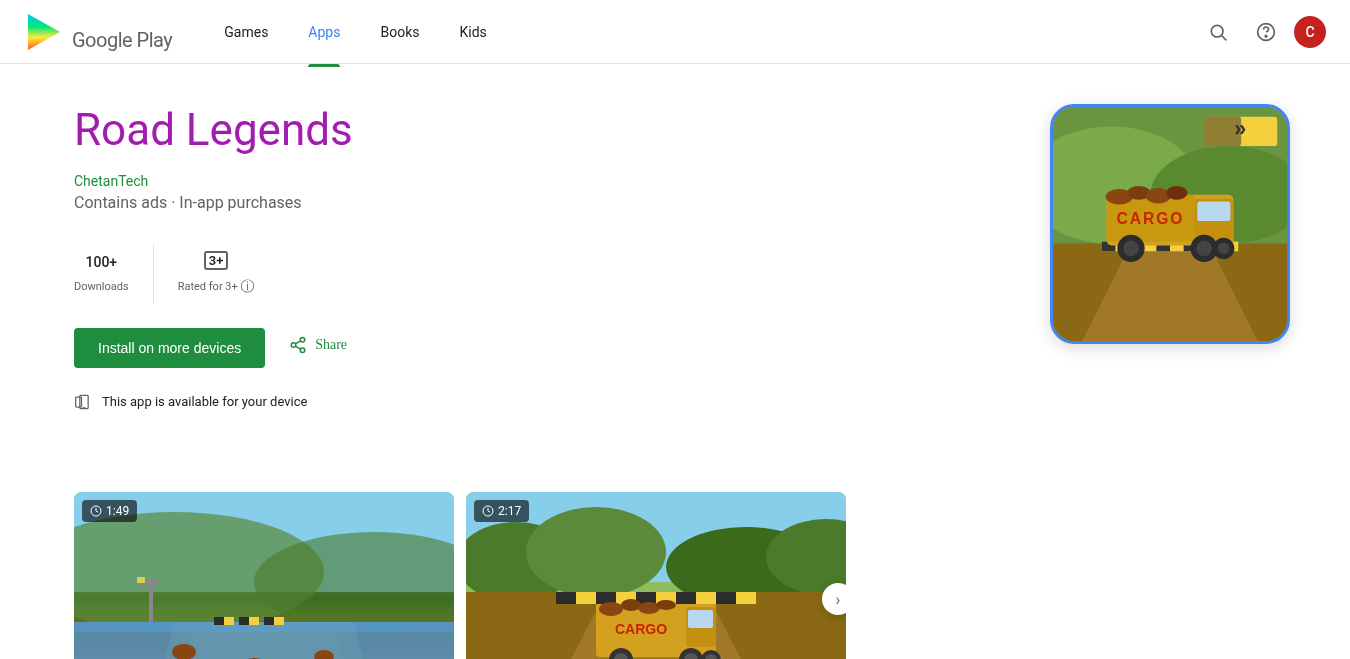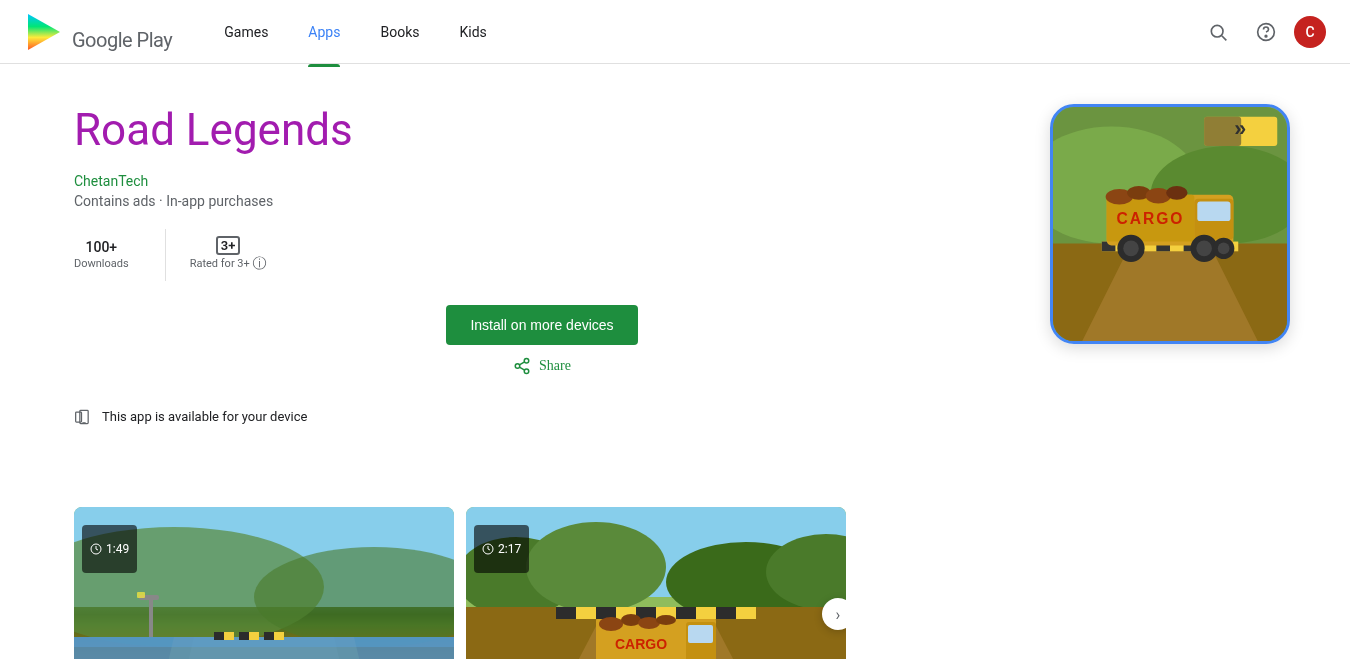--- a/index.html
+++ b/index.html
@@ -107,66 +107,65 @@
     }
     .developer-name {
       font-size: 14px;
       color: #1e8e3e;
       text-decoration: none;
       cursor: pointer;
       display: block;
       margin-bottom: 4px;
     }
     .app-meta {
-      font-size: 14px;
+      font-size: 16px;
       color: #5f6368;
-      margin-bottom: 20px;
+      margin-bottom: 32px;
     }
 
     
     .stats-row {
       display: flex;
       align-items: center;
       margin-bottom: 24px;
-      gap: 12px;
+      gap: 0;
     }
     .stat-item {
       padding: 8px 24px 8px 0;
       text-align: center;
     }
     .stat-item + .stat-item {
       border-left: 1px solid #e0e0e0;
       padding-left: 24px;
     }
     .stat-value {
       font-size: 14px;
       font-weight: 500;
       color: #202124;
       display: block;
     }
     .stat-label {
       font-size: 11px;
       color: #5f6368;
       display: block;
-      margin-top: 2px;
+      margin-top: 10px;
     }
     .info-icon {
       font-size: 14px;
       color: #5f6368;
       vertical-align: middle;
       cursor: pointer;
     }
 
     
     .actions-row {
       display: flex;
-      align-items: center;
-      gap: 4px;
+      align-items: flex-start;
+      gap: 16px;
       margin-bottom: 24px;
-      flex-direction: column;
     }
     .install-btn {
       background: #1e8e3e;
       color: #fff;
       border: none;
       border-radius: 4px;
       padding: 12px 24px;
       font-size: 14px;
       font-weight: 500;
       cursor: pointer;
@@ -221,26 +220,26 @@
       width: 380px;
       height: 215px;
       border-radius: 8px;
       background: #8fbc5c;
       flex-shrink: 0;
       position: relative;
       overflow: hidden;
     }
     .video-badge {
       position: absolute;
-      top: 18px;
+      top: 8px;
       left: 8px;
       background: rgba(0,0,0,0.6);
       color: #fff;
       font-size: 12px;
-      padding: 17px 8px;
+      padding: 4px 8px;
       border-radius: 4px;
       display: flex;
       align-items: center;
       gap: 4px;
     }
 
     
     .page-layout {
       display: flex;
       max-width: 1350px;

